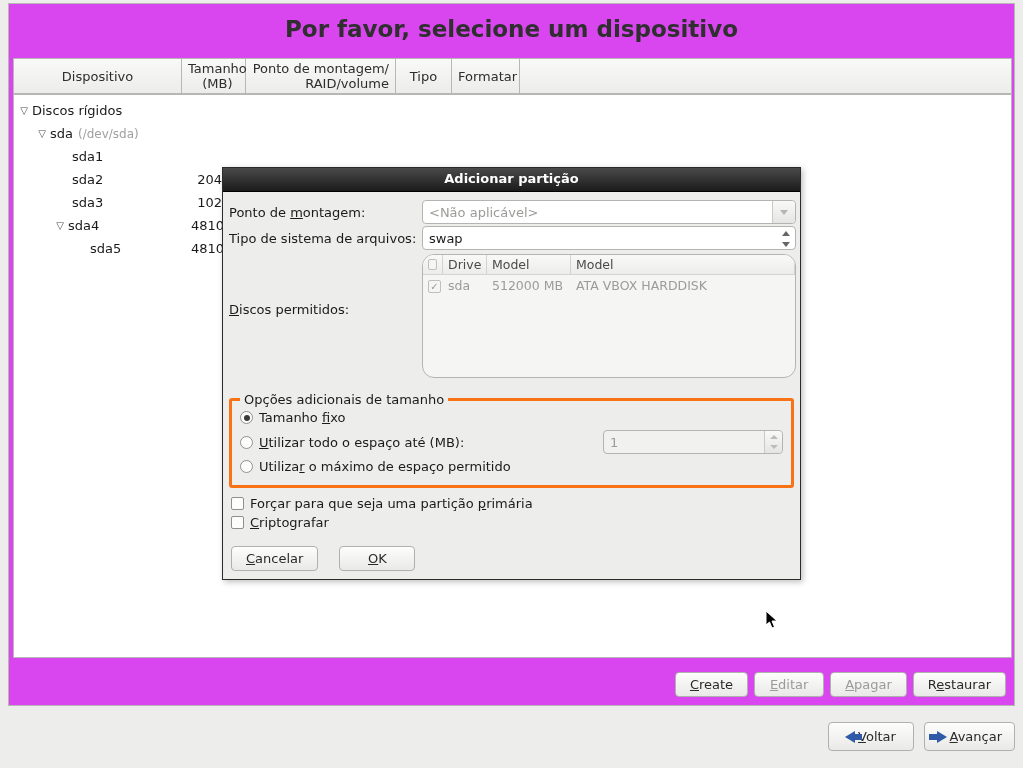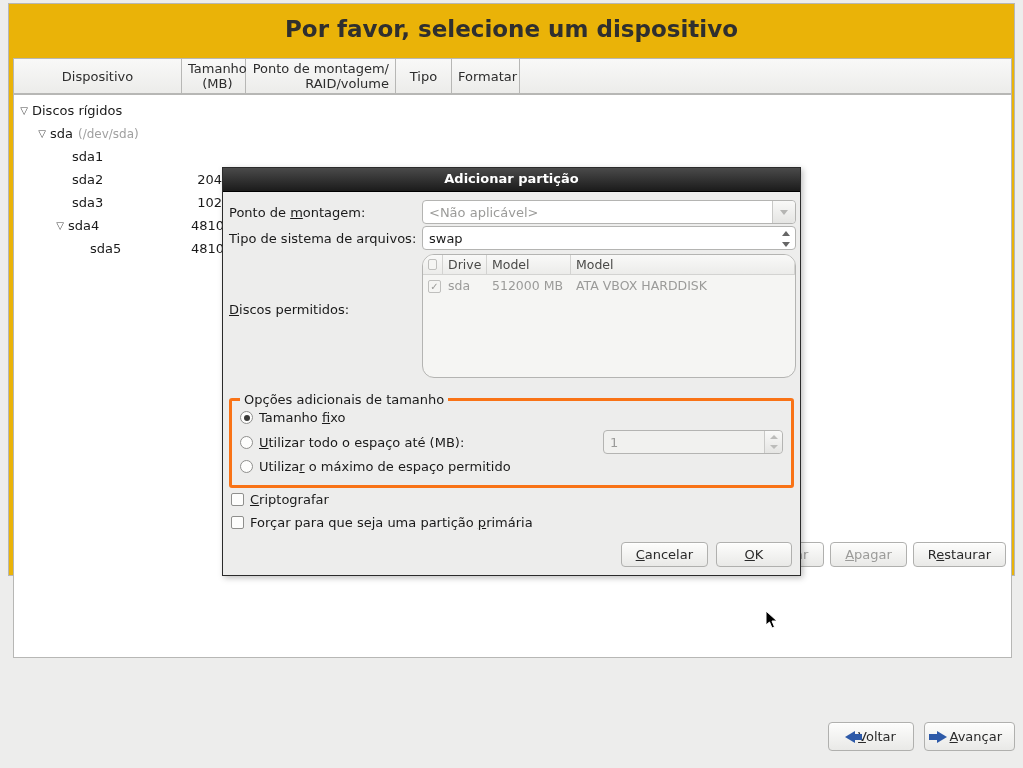--- a/index.html
+++ b/index.html
@@ -11,23 +11,23 @@
     color: #1a1a1a;
     width: 1023px;
     height: 768px;
     overflow: hidden;
   }
   u { text-decoration: underline; }
   
   .outer {
     position: absolute;
     left: 8px; top: 3px;
-    width: 1007px; height: 573px;
+    width: 1007px; height: 703px;
     border: 1px solid #b7b7b5;
-    background: #eab308;
+    background: #d946ef;
   }
   .title-area {
     height: 50px;
     display: flex;
     align-items: center;
     justify-content: center;
     font-size: 23px;
     font-weight: bold;
     color: #2f2f2f;
   }
@@ -277,22 +277,21 @@
   .radio .dot { width: 6px; height: 6px; border-radius: 50%; background: #3a3a38; }
   .chk {
     width: 13px; height: 13px;
     border: 1px solid #8f8f8d;
     border-radius: 2px;
     background: #fdfdfc;
   }
   .dlg-btns {
     padding: 8px;
     display: flex;
-    justify-content: flex-end;
-    gap: 8px;
+    gap: 21px;
   }
   .dlg-btns .btn { min-width: 76px; }
   .cursor {
     position: absolute;
     width: 14px; height: 20px;
     pointer-events: none;
     z-index: 100;
   }
 </style>
 </head>
@@ -426,28 +425,28 @@
           <span>1</span>
           <div class="spinbtn"></div>
         </div>
       </div>
       <div class="opt-row">
         <span class="radio"></span>
         <span><span>Utiliza</span><u>r</u><span> o máximo de espaço permitido</span></span>
       </div>
     </div>
 
+    <div class="opt-row" style="margin:8px 4px 2px 4px;">
+      <span class="chk"></span>
+      <span><span>Forçar para que seja uma partição </span><u>p</u><span>rimária</span></span>
+    </div>
     <div class="opt-row" style="margin:4px 4px 6px 4px;">
       <span class="chk"></span>
       <span><u>C</u><span>riptografar</span></span>
     </div>
-    <div class="opt-row" style="margin:8px 4px 2px 4px;">
-      <span class="chk"></span>
-      <span><span>Forçar para que seja uma partição </span><u>p</u><span>rimária</span></span>
-    </div>
   </div>
   <div class="dlg-btns">
     <div class="btn"><u>C</u><span>ancelar</span></div>
     <div class="btn"><u>O</u><span>K</span></div>
   </div>
 </div>
 
 <svg class="cursor" style="left:766px; top:611px;" viewBox="0 0 14 20">
   <path d="M0,0 L0,14 L3.5,11 L6,17 L8.5,16 L6,10 L11,10 Z" fill="#000" stroke="#fff" stroke-width="1"></path>
 </svg>

